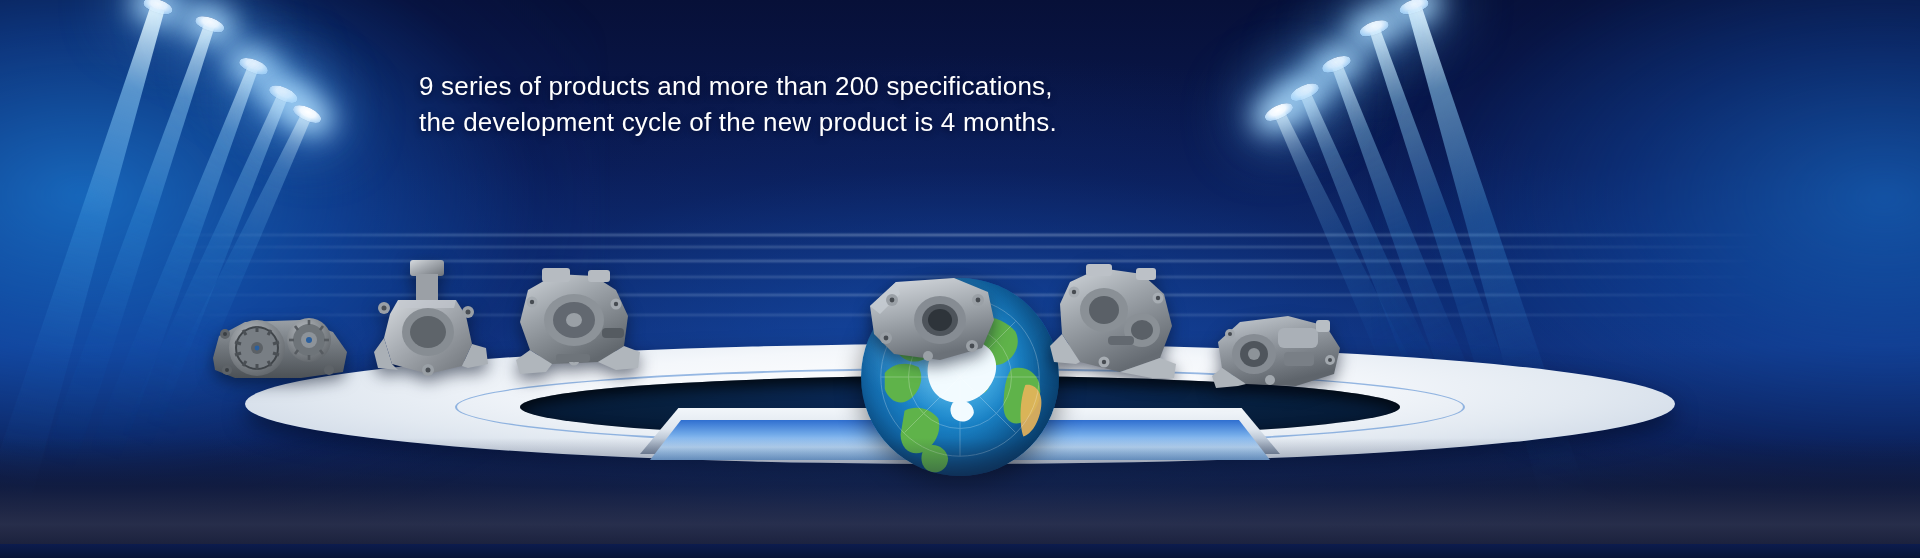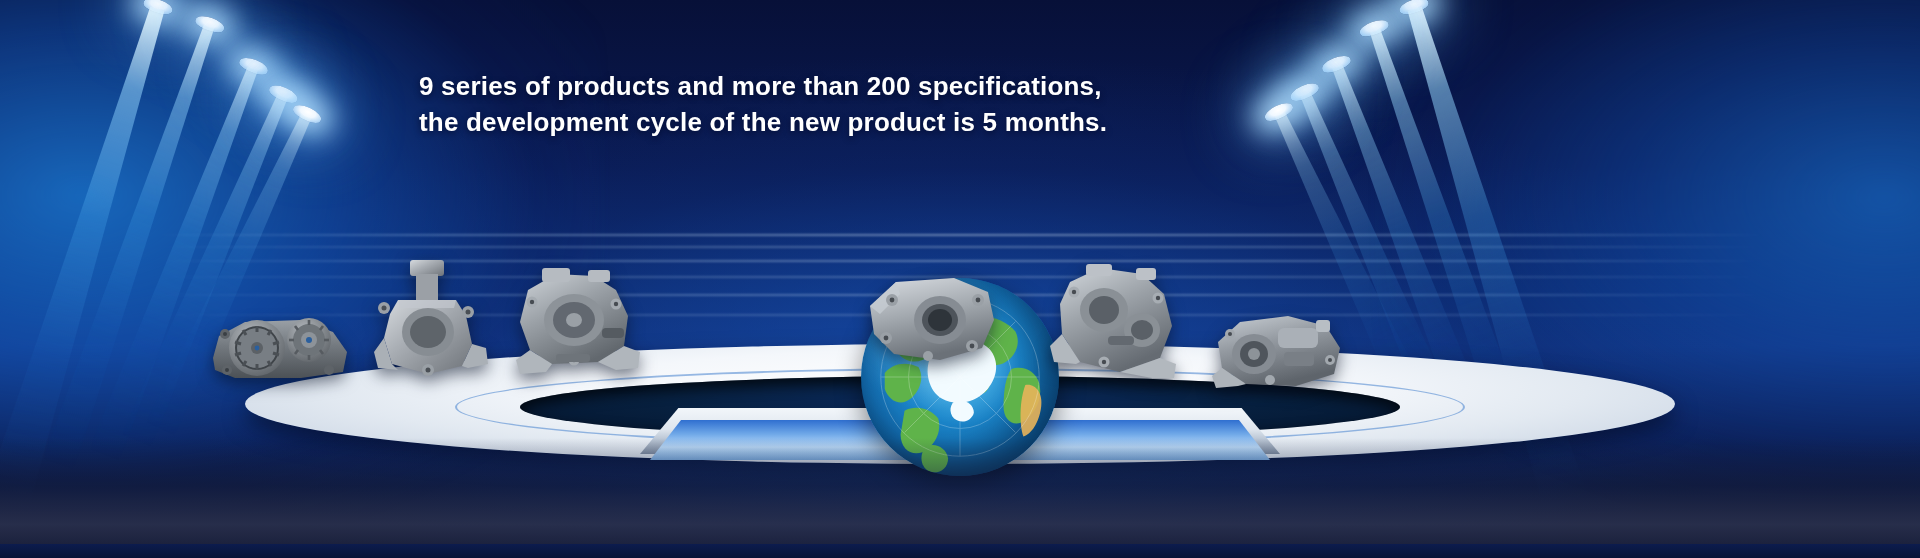--- a/index.html
+++ b/index.html
@@ -132,21 +132,21 @@
 
   
   .part { position:absolute; }
   .part svg { display:block; filter:drop-shadow(0 6px 8px rgba(4,12,32,0.55)); }
 
   
   .headline {
     position:absolute; left:419px; top:68px;
     color:#ffffff;
     font-size:26px;
-    font-weight:bold;
+    font-weight:normal;
     line-height:36px;
     letter-spacing:0.2px;
     text-shadow:0 2px 6px rgba(0,10,40,0.75);
     white-space:nowrap;
   }
   .headline .line { display:block; }
 </style>
 </head>
 <body>
 
@@ -436,16 +436,16 @@
       <circle cx="58" cy="68" r="5" fill="#a2a8ae"></circle>
       <path d="M10 56 L0 64 L4 76 L26 74 L34 72 Z" fill="#aeb4ba"></path>
     </svg>
   </div>
 
   <div class="bg-bottom-dark"></div>
   <div class="bg-bottom-strip"></div>
 
   <div class="headline">
     <span class="line">9 series of products and more than 200 specifications,</span>
-    <span class="line">the development cycle of the new product is 5 months.</span>
+    <span class="line">the development cycle of the new product is 4 months.</span>
   </div>
 
 </div>
 
 </body></html>

